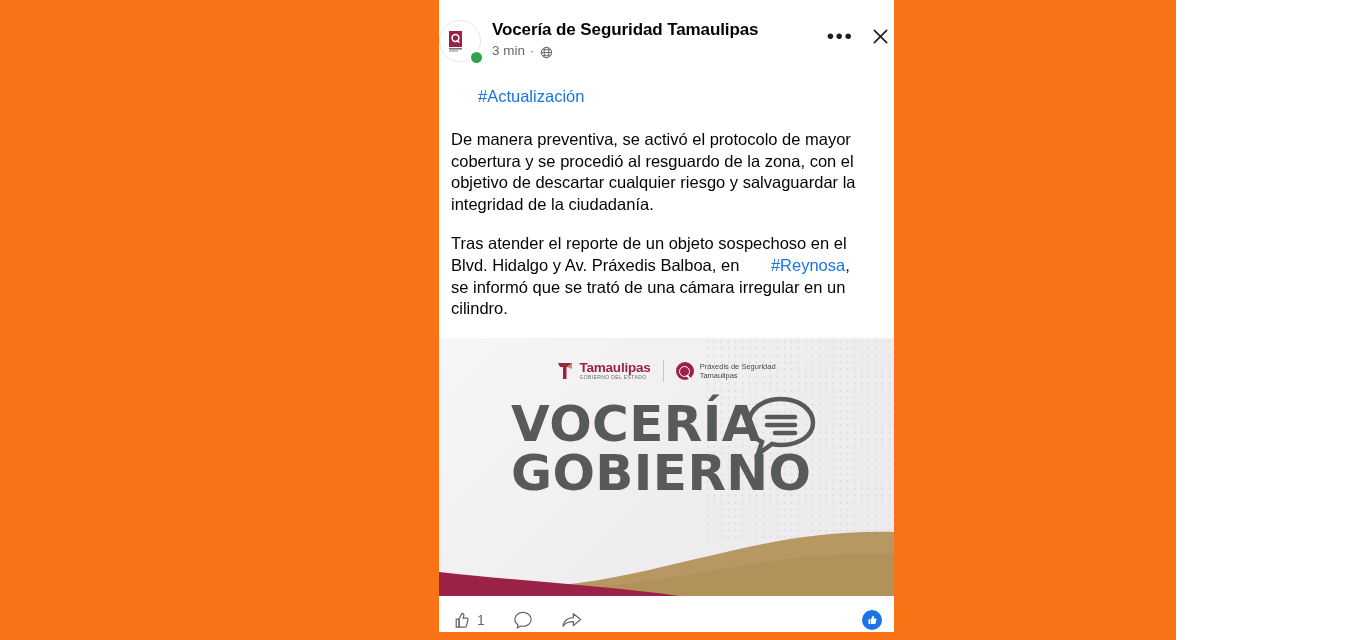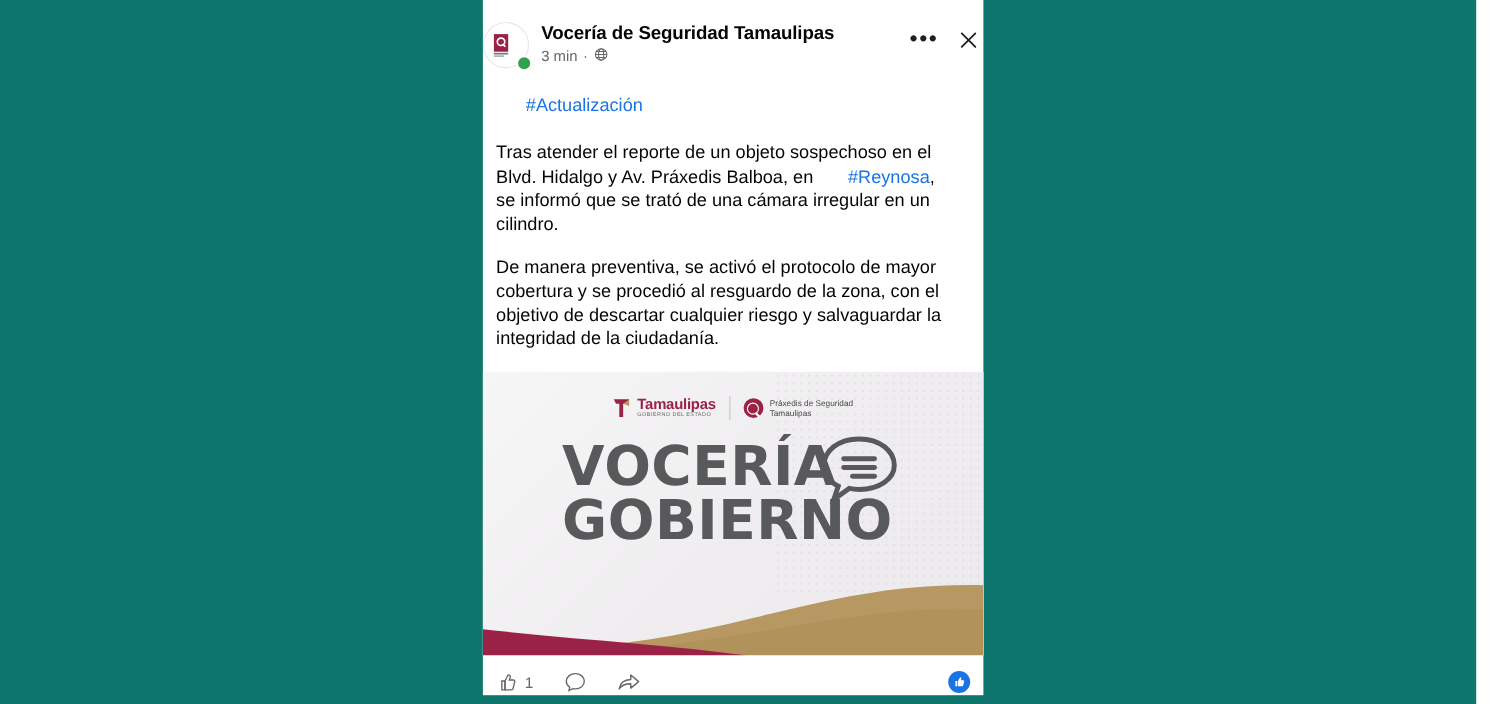--- a/index.html
+++ b/index.html
@@ -9,23 +9,23 @@
   }
   body {
     width: 1371px;
     height: 640px;
     overflow: hidden;
     font-family: "Liberation Sans", sans-serif;
     color: #050505;
   }
   .page {
     position: relative;
-    width: 1342px;
+    width: 1176px;
     height: 640px;
-    background: #0f766e;
+    background: #f97316;
   }
   .post-card {
     position: absolute;
     left: 439px;
     top: 0;
     width: 455px;
     height: 632px;
     background: #ffffff;
   }
   
@@ -79,21 +79,21 @@
   }
   .page-name {
     font-size: 17px;
     font-weight: bold;
     line-height: 21px;
     color: #050505;
     letter-spacing: -0.1px;
   }
   .meta-row {
     display: flex;
-    align-items: flex-start;
+    align-items: flex-end;
     gap: 5px;
     margin-top: 3px;
     color: #65676b;
     font-size: 13.5px;
     line-height: 16px;
   }
   .meta-sep {
     color: #65676b;
     font-size: 13.5px;
   }
@@ -350,22 +350,22 @@
             <line x1="16.5" y1="3.5" x2="3.5" y2="16.5"></line>
           </svg>
         </div>
       </div>
     </div>
 
     <div class="post-body">
       <p class="hashtag-line">
         <span class="link">#Actualización</span>
       </p>
+      <p>De manera preventiva, se activó el protocolo de mayor cobertura y se procedió al resguardo de la zona, con el objetivo de descartar cualquier riesgo y salvaguardar la integridad de la ciudadanía.</p>
       <p><span>Tras atender el reporte de un objeto sospechoso en el Blvd. Hidalgo y Av. Práxedis Balboa, en </span><span class="link">#Reynosa</span><span>, se informó que se trató de una cámara irregular en un cilindro.</span></p>
-      <p>De manera preventiva, se activó el protocolo de mayor cobertura y se procedió al resguardo de la zona, con el objetivo de descartar cualquier riesgo y salvaguardar la integridad de la ciudadanía.</p>
     </div>
 
     <div class="post-image">
       <div class="img-inner"></div>
       <div class="dots-texture"></div>
 
       <div class="brandbar">
         <div class="brand-tam">
           <svg width="16" height="20" viewBox="0 0 16 20">
             <path d="M1 2 L15 2 L13 6 L9.5 6 L9.5 18 L6 18 L6 6 L3 6 Z" fill="#9b2247"></path>

